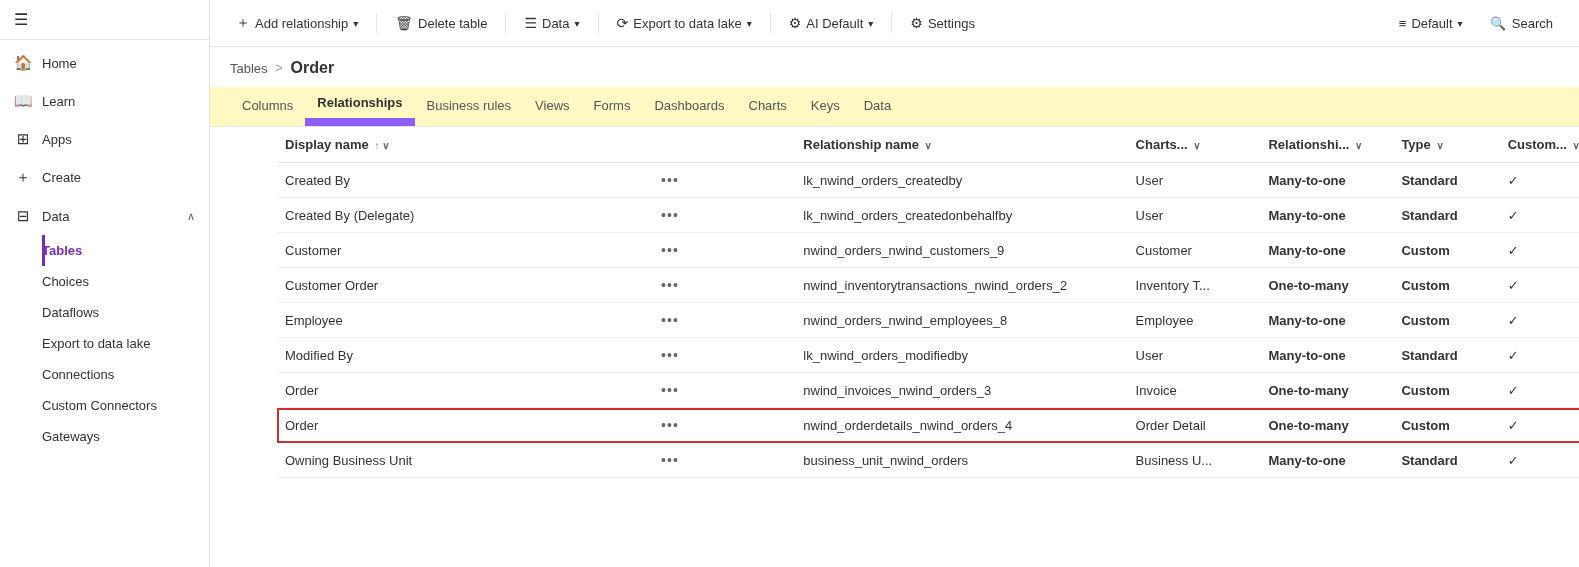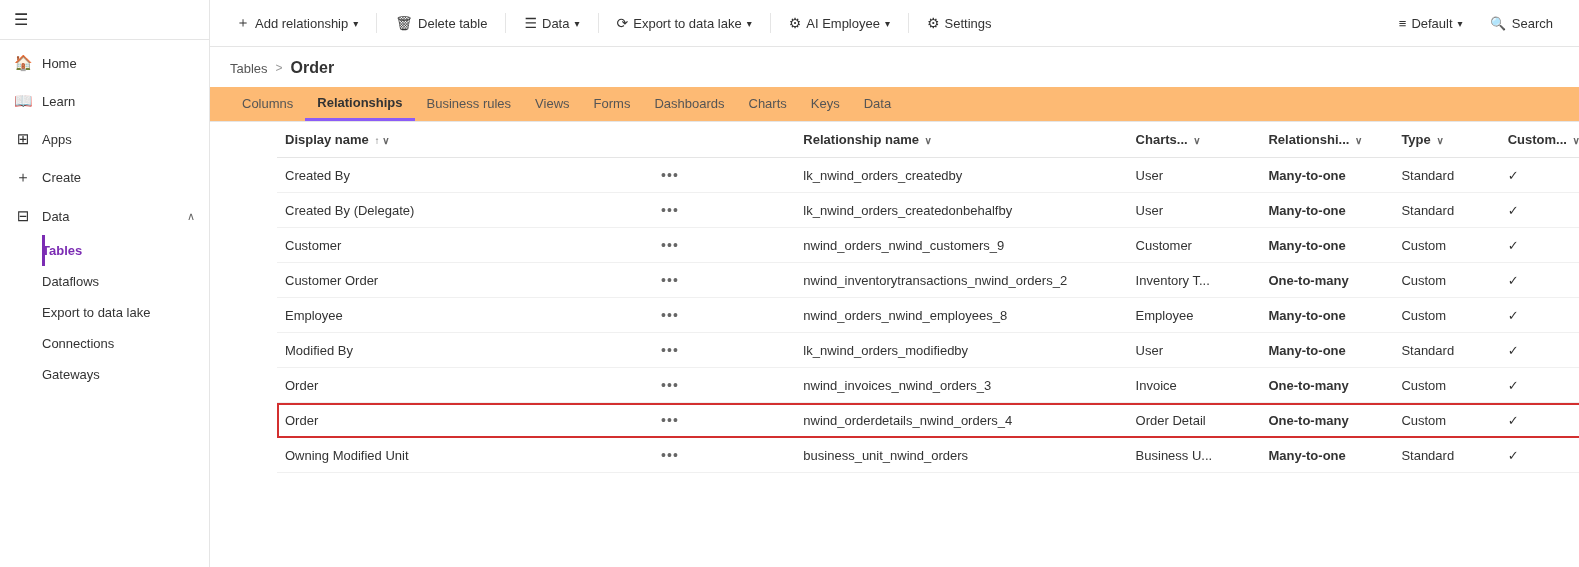--- a/index.html
+++ b/index.html
@@ -151,35 +151,35 @@
     .breadcrumb .crumb-link { color: #555; cursor: pointer; }
     .breadcrumb .crumb-sep { color: #999; font-size: 12px; }
     .breadcrumb .crumb-current { font-size: 16px; font-weight: 600; color: #333; }
 
     
     .tabs {
       display: flex;
       align-items: center;
       border-bottom: 1px solid #e5e5e5;
       padding: 0 20px;
-      background: #fdba74;
+      background: #fef9c3;
       gap: 0;
     }
     .tab {
       padding: 8px 12px;
       cursor: pointer;
       font-size: 13px;
       color: #555;
       border-bottom: 2px solid transparent;
       white-space: nowrap;
     }
     .tab.active {
       color: #333;
       font-weight: 600;
-      border-bottom: 3px solid #8b5cf6;
+      border-bottom: 8px solid #8b5cf6;
     }
 
     
     .table-area {
       flex: 1;
       overflow: auto;
       padding: 0 20px;
     }
     .data-table {
       width: 100%;
@@ -218,21 +218,21 @@
       font-size: 14px;
       letter-spacing: 1px;
       padding: 0 4px;
     }
     .check-icon { color: #333; font-size: 13px; }
     .col-display { width: 28%; }
     .col-dots { width: 30px; }
     .col-relname { width: 25%; }
     .col-related { width: 10%; }
     .col-relship { width: 10%; font-weight: bold; }
-    .col-type { width: 8%; }
+    .col-type { width: 8%; font-weight: bold; }
     .col-custom { width: 8%; }
   </style>
 </head>
 <body>
 
 <div class="sidebar">
   <div class="sidebar-header">
     <span class="hamburger-icon">☰</span>
   </div>
   <nav class="sidebar-nav">
@@ -263,27 +263,33 @@
         <span>Data</span>
       </div>
       <span style="font-size:11px; color:#666;">∧</span>
     </div>
 
     <div class="sidebar-submenu">
       <div class="sidebar-item active">
         <span>Tables</span>
       </div>
       <div class="sidebar-item">
+        <span>Choices</span>
+      </div>
+      <div class="sidebar-item">
         <span>Dataflows</span>
       </div>
       <div class="sidebar-item">
         <span>Export to data lake</span>
       </div>
       <div class="sidebar-item">
         <span>Connections</span>
+      </div>
+      <div class="sidebar-item">
+        <span>Custom Connectors</span>
       </div>
       <div class="sidebar-item">
         <span>Gateways</span>
       </div>
     </div>
   </nav>
 </div>
 
 <div class="main">
 
@@ -307,21 +313,21 @@
       </button>
       <div class="toolbar-separator"></div>
       <button class="toolbar-btn">
         <span class="btn-icon">⟳</span>
         <span>Export to data lake</span>
         <span style="font-size:10px;">▾</span>
       </button>
       <div class="toolbar-separator"></div>
       <button class="toolbar-btn">
         <span class="btn-icon">⚙</span>
-        <span>AI Employee</span>
+        <span>AI Default</span>
         <span style="font-size:10px;">▾</span>
       </button>
       <div class="toolbar-separator"></div>
       <button class="toolbar-btn">
         <span class="btn-icon">⚙</span>
         <span>Settings</span>
       </button>
     </div>
     <div class="toolbar-right">
       <div class="default-btn">
@@ -454,21 +460,21 @@
           <tr class="highlighted">
     <td class="col-display">Order</td>
     <td class="col-dots"><span class="dots-menu">•••</span></td>
     <td class="col-relname">nwind_orderdetails_nwind_orders_4</td>
     <td class="col-related">Order Detail</td>
     <td class="col-relship">One-to-many</td>
     <td class="col-type">Custom</td>
     <td class="col-custom"><span class="check-icon">✓</span></td>
   </tr>
           <tr>
-    <td class="col-display">Owning Modified Unit</td>
+    <td class="col-display">Owning Business Unit</td>
     <td class="col-dots"><span class="dots-menu">•••</span></td>
     <td class="col-relname">business_unit_nwind_orders</td>
     <td class="col-related">Business U...</td>
     <td class="col-relship">Many-to-one</td>
     <td class="col-type">Standard</td>
     <td class="col-custom"><span class="check-icon">✓</span></td>
   </tr>
         </tbody>
     </table>
   </div>

